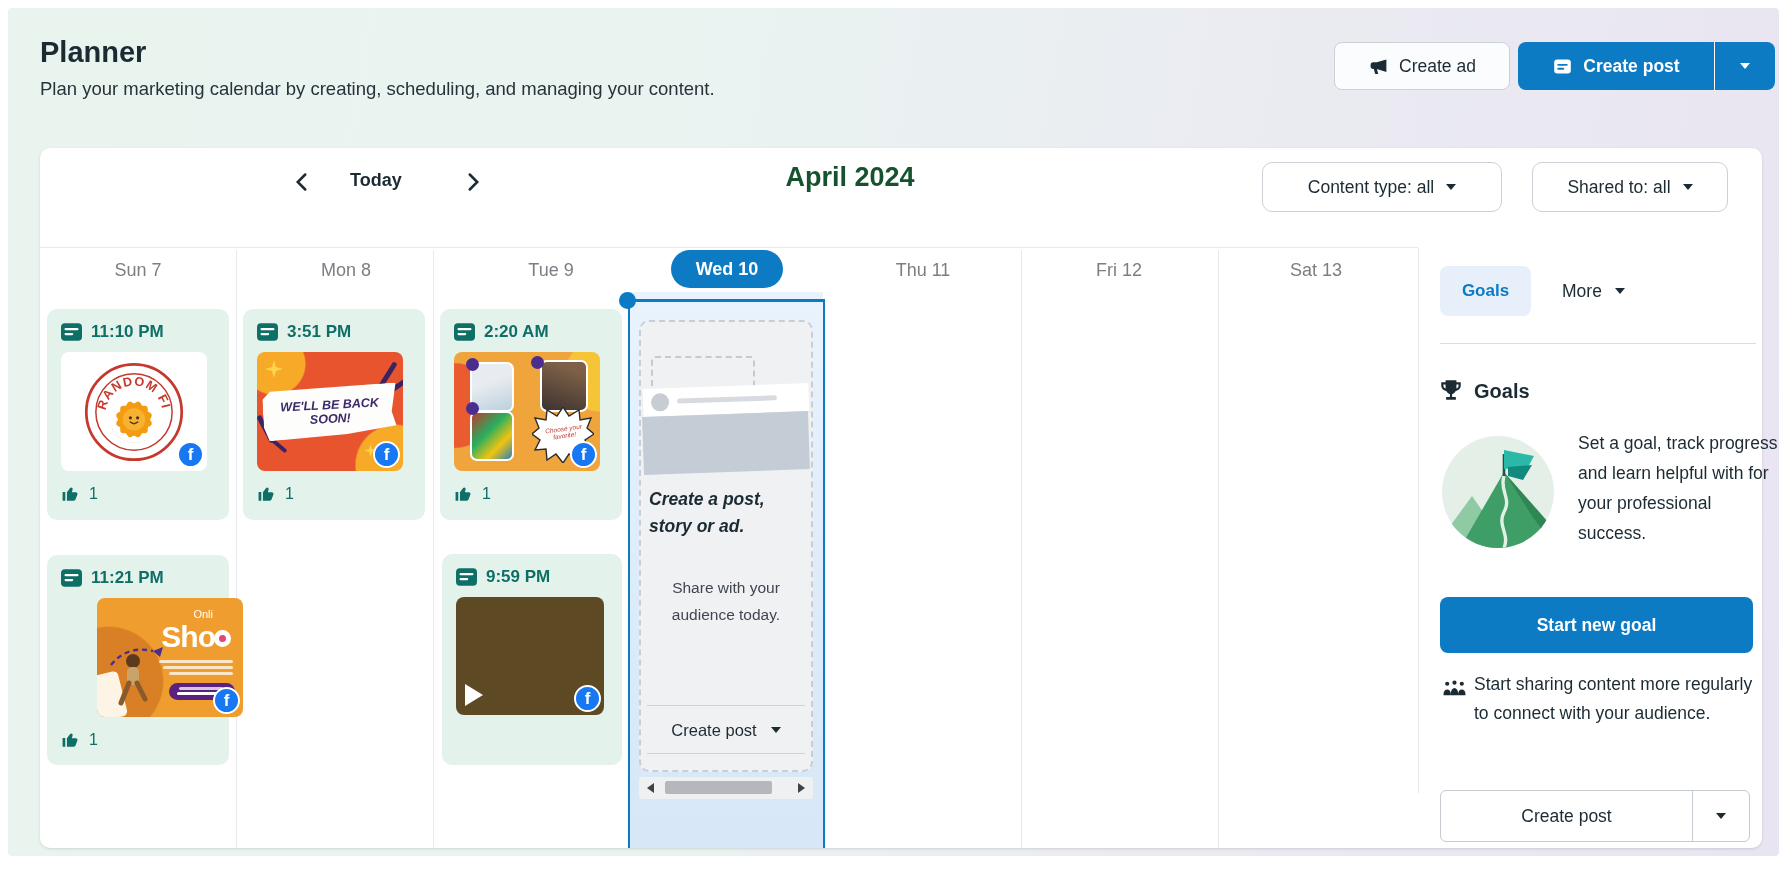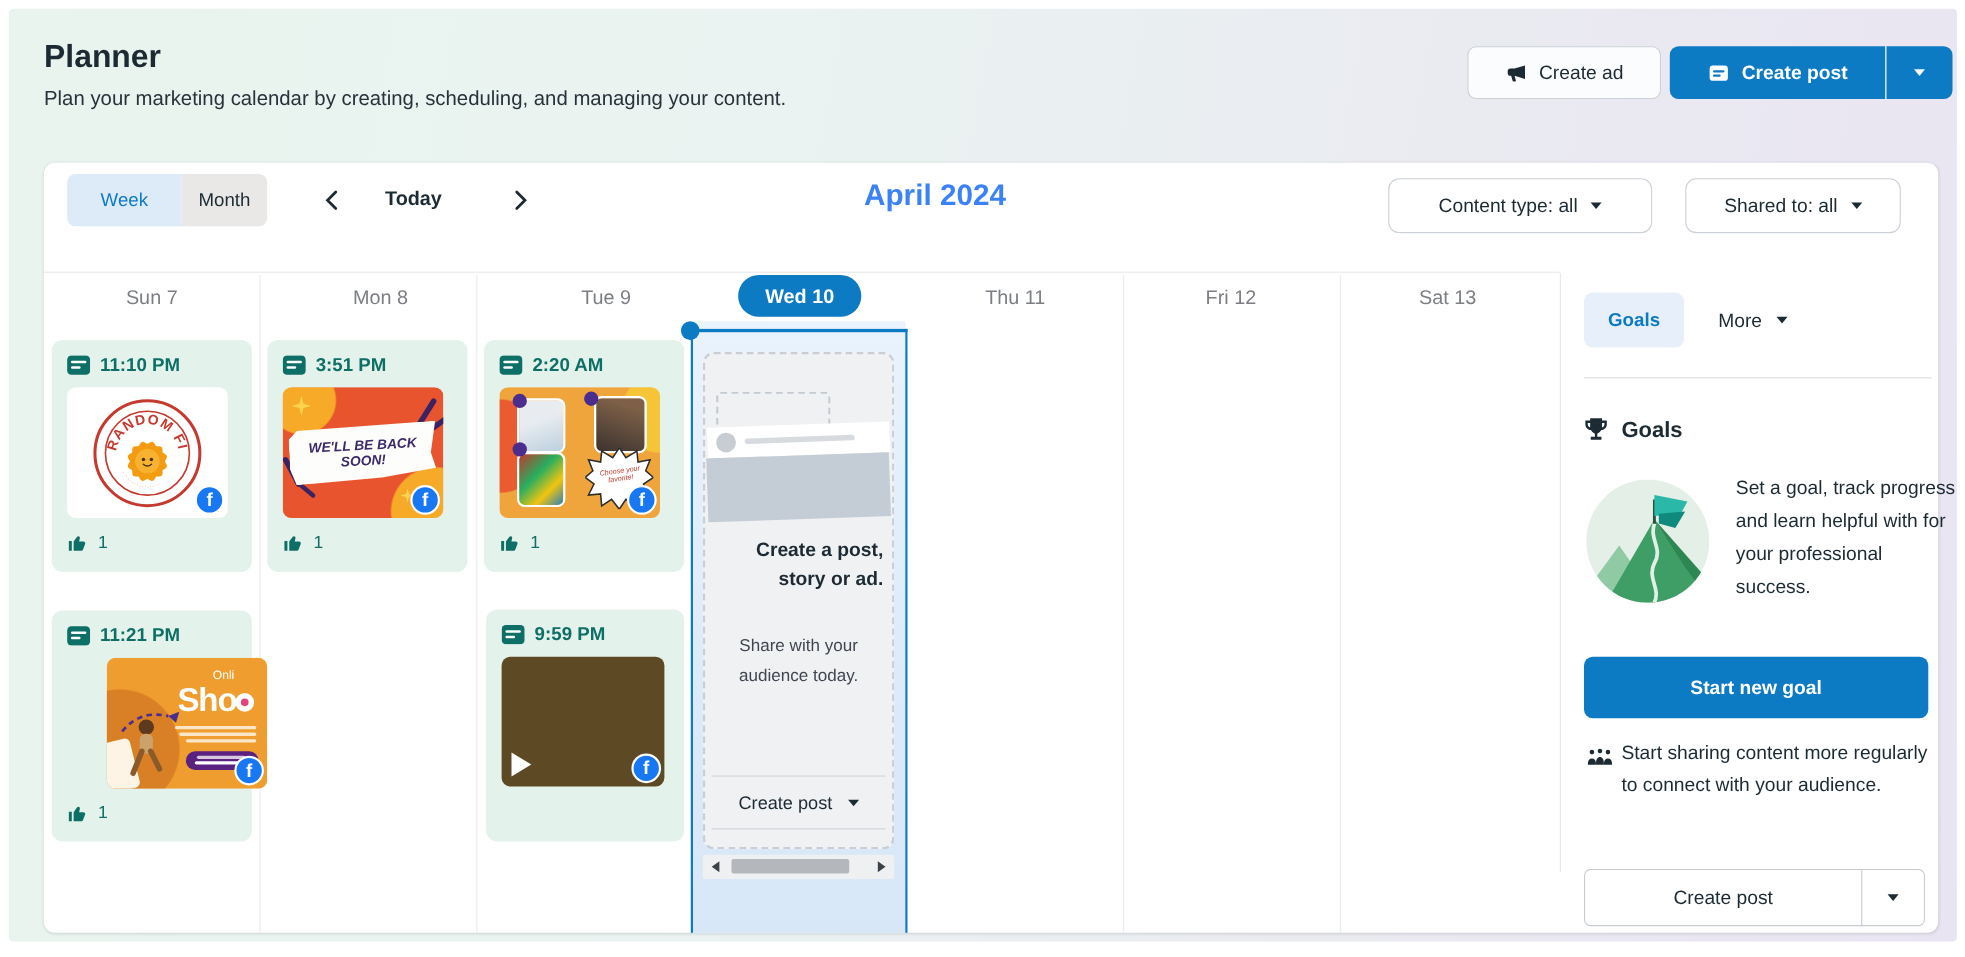--- a/index.html
+++ b/index.html
@@ -21,21 +21,21 @@
   .caret-down.small{border-left-width:5px;border-right-width:5px;border-top-width:6px;}
   
   .main-card{left:40px;top:148px;width:1722px;height:700px;background:#fff;border-radius:10px;
     box-shadow:0 1px 3px rgba(0,0,0,.12);}
   
   .seg{position:absolute;display:flex;left:21px;top:10px;height:48px;border-radius:8px;overflow:hidden;}
   .seg-week{width:104px;background:#dcebf7;color:#0f79c5;display:flex;align-items:center;justify-content:center;font-size:17px;}
   .seg-month{width:78px;background:#e9e8e7;color:#1c2b33;display:flex;align-items:center;justify-content:center;font-size:17px;}
   .nav-chevron{position:absolute;top:21px;width:26px;height:26px;display:flex;align-items:center;justify-content:center;cursor:pointer;}
   .today-label{position:absolute;top:22px;font-size:18px;font-weight:700;color:#1c2b33;cursor:pointer;}
-  .month-title{position:absolute;left:560px;top:14px;width:500px;text-align:center;font-size:27px;font-weight:700;color:#3b82f6;}
+  .month-title{position:absolute;left:560px;top:14px;width:500px;text-align:center;font-size:27px;font-weight:700;color:#14532d;}
   .filter-pill{position:absolute;top:14px;height:50px;border:1px solid #ccd1d7;border-radius:10px;background:#fff;
     display:flex;align-items:center;justify-content:center;gap:12px;font-size:17.5px;color:#1c2b33;cursor:pointer;}
   
   .day-line{position:absolute;left:0px;top:99px;width:1378px;height:1px;background:#e7e9ec;}
   .day-label{position:absolute;top:104px;width:196px;height:36px;line-height:36px;text-align:center;font-size:18px;color:#7b7e83;cursor:pointer;}
   .day-pill{position:absolute;left:631px;top:102px;width:112px;height:38px;border-radius:19px;background:#0d7ac4;color:#fff;
     font-weight:700;font-size:18px;display:flex;align-items:center;justify-content:center;cursor:pointer;}
   .grid-line{position:absolute;top:102px;bottom:0;width:1px;background:#e8eaed;}
   
   .wed-bg{position:absolute;left:590px;top:144px;width:193px;height:556px;background:linear-gradient(180deg,#e9f3fd 0%,#dcebf9 60%,#d7e7f7 100%);}
@@ -72,21 +72,21 @@
   .shop-pill{position:absolute;right:8px;bottom:17px;width:66px;height:17px;background:#5b2181;border-radius:9px;}
   .thumb-video{background:#5d4a25;}
   
   .placeholder{position:absolute;left:599px;top:172px;width:174px;height:452px;background:#f0f1f3;
     border:2px dashed #c9ced6;border-radius:10px;cursor:pointer;}
   .ph-frame{position:absolute;left:10px;top:34px;width:104px;height:42px;border:2px dashed #c4cad1;border-bottom:none;border-radius:4px 4px 0 0;}
   .ph-bar{position:absolute;left:2px;top:64px;width:166px;height:28px;background:#fff;transform:rotate(-2deg);box-shadow:0 1px 1px rgba(0,0,0,.06);}
   .ph-avatar{position:absolute;left:8px;top:5px;width:18px;height:18px;border-radius:50%;background:#c8cdd3;}
   .ph-line{position:absolute;left:34px;top:11px;width:100px;height:5px;border-radius:3px;background:#d7dbe0;}
   .ph-block{position:absolute;left:2px;top:92px;width:166px;height:58px;background:#c4ccd6;transform:rotate(-2deg);}
-  .ph-title{position:absolute;left:8px;top:164px;width:154px;text-align:right;font-size:17.5px;font-weight:800;color:#1c2b33;line-height:27px;}
+  .ph-title{position:absolute;left:8px;top:164px;width:154px;text-align:left;font-size:17.5px;font-weight:800;color:#1c2b33;line-height:27px;font-style:italic;}
   .ph-sub{position:absolute;left:14px;top:252px;width:142px;text-align:center;font-size:15.5px;color:#404651;line-height:27px;}
   .ph-div{position:absolute;left:6px;width:158px;height:1px;background:#cfd3d9;}
   .ph-btn{position:absolute;left:0;top:385px;width:170px;height:46px;display:flex;align-items:center;justify-content:center;gap:14px;
     font-size:16.5px;color:#1c2b33;cursor:pointer;}
   .ph-scroll{position:absolute;left:599px;top:629px;width:174px;height:22px;background:#eef0f1;border-radius:2px;}
   .ph-thumb{position:absolute;left:26px;top:4px;width:107px;height:13px;background:#b4b8bd;border-radius:2px;cursor:pointer;}
   .tri-l{position:absolute;left:8px;top:6px;width:0;height:0;border-top:5px solid transparent;border-bottom:5px solid transparent;border-right:7px solid #3d4248;cursor:pointer;}
   .tri-r{position:absolute;right:8px;top:6px;width:0;height:0;border-top:5px solid transparent;border-bottom:5px solid transparent;border-left:7px solid #3d4248;cursor:pointer;}
   
   .side-divider{position:absolute;left:1378px;top:100px;width:1px;height:545px;background:#e5e7eb;}
@@ -134,24 +134,20 @@
       <span>Create post</span>
     </div>
     <div class="split-divider"></div>
     <div class="btn btn-blue" style="width:60px;height:48px;border-radius:0 8px 8px 0;">
       <span class="caret-down white small"></span>
     </div>
   </div>
 
   <div class="abs main-card">
 
-    <div class="seg">
-      <div class="seg-week">Week</div>
-      <div class="seg-month">Month</div>
-    </div>
     <div class="nav-chevron" style="left:248px;">
       <svg width="15" height="20" viewBox="0 0 12 16" fill="none" stroke="#1c2b33" stroke-width="2" stroke-linecap="round">
           <path d="M9 2 L3 8 L9 14"></path>
         </svg>
     </div>
     <div class="today-label" style="left:310px;">Today</div>
     <div class="nav-chevron" style="left:420px;">
       <svg width="15" height="20" viewBox="0 0 12 16" fill="none" stroke="#1c2b33" stroke-width="2" stroke-linecap="round">
           <path d="M3 2 L9 8 L3 14"></path>
         </svg>

